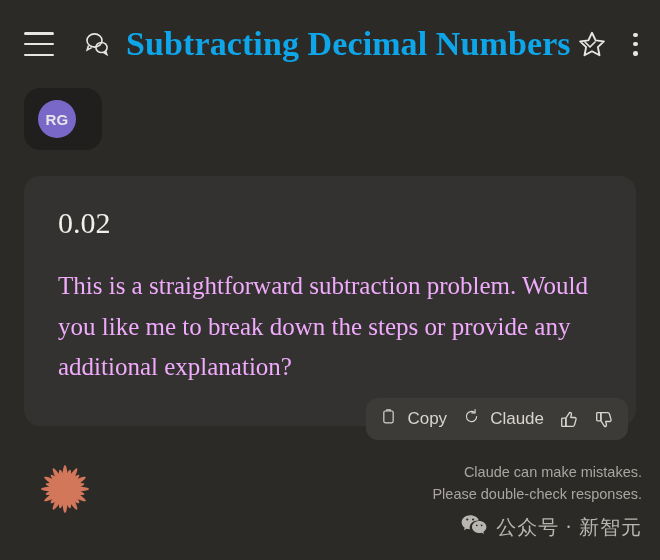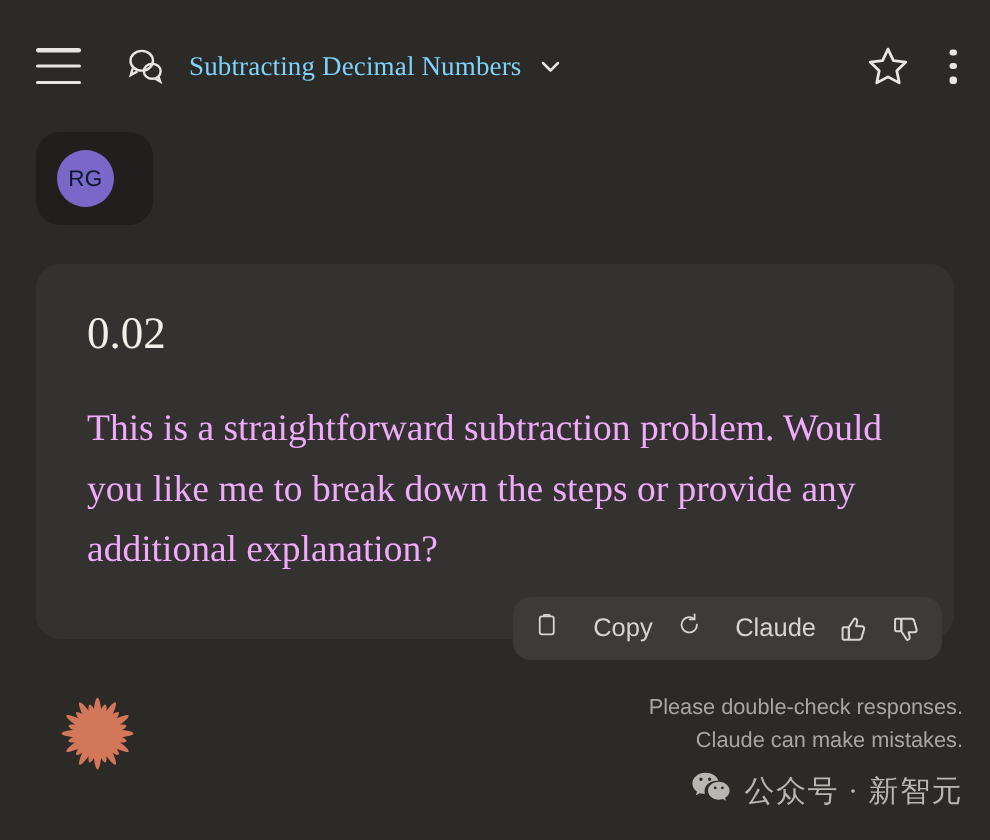--- a/index.html
+++ b/index.html
@@ -47,24 +47,25 @@
   }
   .title-wrap {
     display: flex;
     align-items: center;
     margin-left: 14px;
     flex: 1 1 auto;
     min-width: 0;
   }
   .title {
     font-family: "Liberation Serif", "DejaVu Serif", serif;
-    font-size: 18px;
-    color: #7dd3fc;
+    font-size: 34px;
+    color: #0ea5e9;
     white-space: nowrap;
     letter-spacing: 0.1px;
+    font-weight: bold;
   }
   .chevron {
     margin-left: 10px;
     display: flex;
     align-items: center;
     cursor: pointer;
   }
   .header-right {
     display: flex;
     align-items: center;
@@ -102,26 +103,26 @@
     height: 62px;
     display: flex;
     align-items: center;
     gap: 14px;
   }
   .avatar {
     width: 38px;
     height: 38px;
     border-radius: 50%;
     background: #7a68c9;
-    color: #0f172a;
+    color: #e5e5e5;
     display: flex;
     align-items: center;
     justify-content: center;
     font-size: 15px;
-    font-weight: normal;
+    font-weight: bold;
     letter-spacing: 0.3px;
     flex: 0 0 auto;
   }
   .user-text {
     font-size: 21px;
     color: #f3f1ed;
     letter-spacing: 0.2px;
   }
 
   .assistant-bubble {
@@ -155,21 +156,21 @@
     border-radius: 12px;
     height: 42px;
     display: flex;
     align-items: center;
     gap: 16px;
     padding: 0 14px;
   }
   .action-item {
     display: flex;
     align-items: center;
-    gap: 22px;
+    gap: 10px;
     color: #d8d5d0;
     font-size: 17px;
     cursor: pointer;
   }
   .action-icon-only { cursor: pointer; display: flex; align-items: center; }
 
   
   .footer {
     position: absolute;
     left: 0; right: 0;
@@ -315,22 +316,22 @@
           <ellipse rx="3.3" ry="20" cx="0" cy="0" transform="rotate(75)"></ellipse>
           <ellipse rx="3.3" ry="20" cx="0" cy="0" transform="rotate(105)"></ellipse>
           <ellipse rx="3.3" ry="20" cx="0" cy="0" transform="rotate(135)"></ellipse>
           <ellipse rx="3.3" ry="20" cx="0" cy="0" transform="rotate(165)"></ellipse>
         </g>
       </g>
     </svg>
   </div>
 
   <div class="footer-right">
+    <div class="disclaimer">Claude can make mistakes.</div>
     <div class="disclaimer">Please double-check responses.</div>
-    <div class="disclaimer">Claude can make mistakes.</div>
 
     <div class="watermark">
       <span>
         <svg width="26" height="22" viewBox="0 0 26 22" fill="#b9b6b1">
           <path d="M9.2 1.2 C4.4 1.2 0.6 4.4 0.6 8.3 c0 2.2 1.2 4.2 3.1 5.5 l-0.8 2.4 2.8-1.4 c0.9 0.3 1.9 0.4 2.9 0.4 h0.4 c-0.2-0.6-0.3-1.2-0.3-1.8 0-3.8 3.7-6.9 8.3-6.9 0.3 0 0.6 0 0.9 0.1 C17.2 3.5 13.6 1.2 9.2 1.2 z M6.3 6.6 a1.1 1.1 0 1 1 0-2.2 1.1 1.1 0 0 1 0 2.2 z M12.1 6.6 a1.1 1.1 0 1 1 0-2.2 1.1 1.1 0 0 1 0 2.2 z"></path>
           <path d="M25.4 13.1 c0-3.3-3.2-6-7.2-6 s-7.2 2.7-7.2 6 c0 3.3 3.2 6 7.2 6 0.9 0 1.7-0.1 2.5-0.4 l2.3 1.2-0.6-2 c1.8-1.1 3-2.8 3-4.8 z M15.8 12.2 a0.9 0.9 0 1 1 0-1.8 0.9 0.9 0 0 1 0 1.8 z M20.6 12.2 a0.9 0.9 0 1 1 0-1.8 0.9 0.9 0 0 1 0 1.8 z"></path>
         </svg>
       </span>
       <span class="watermark-text">公众号 · 新智元</span>
     </div>

